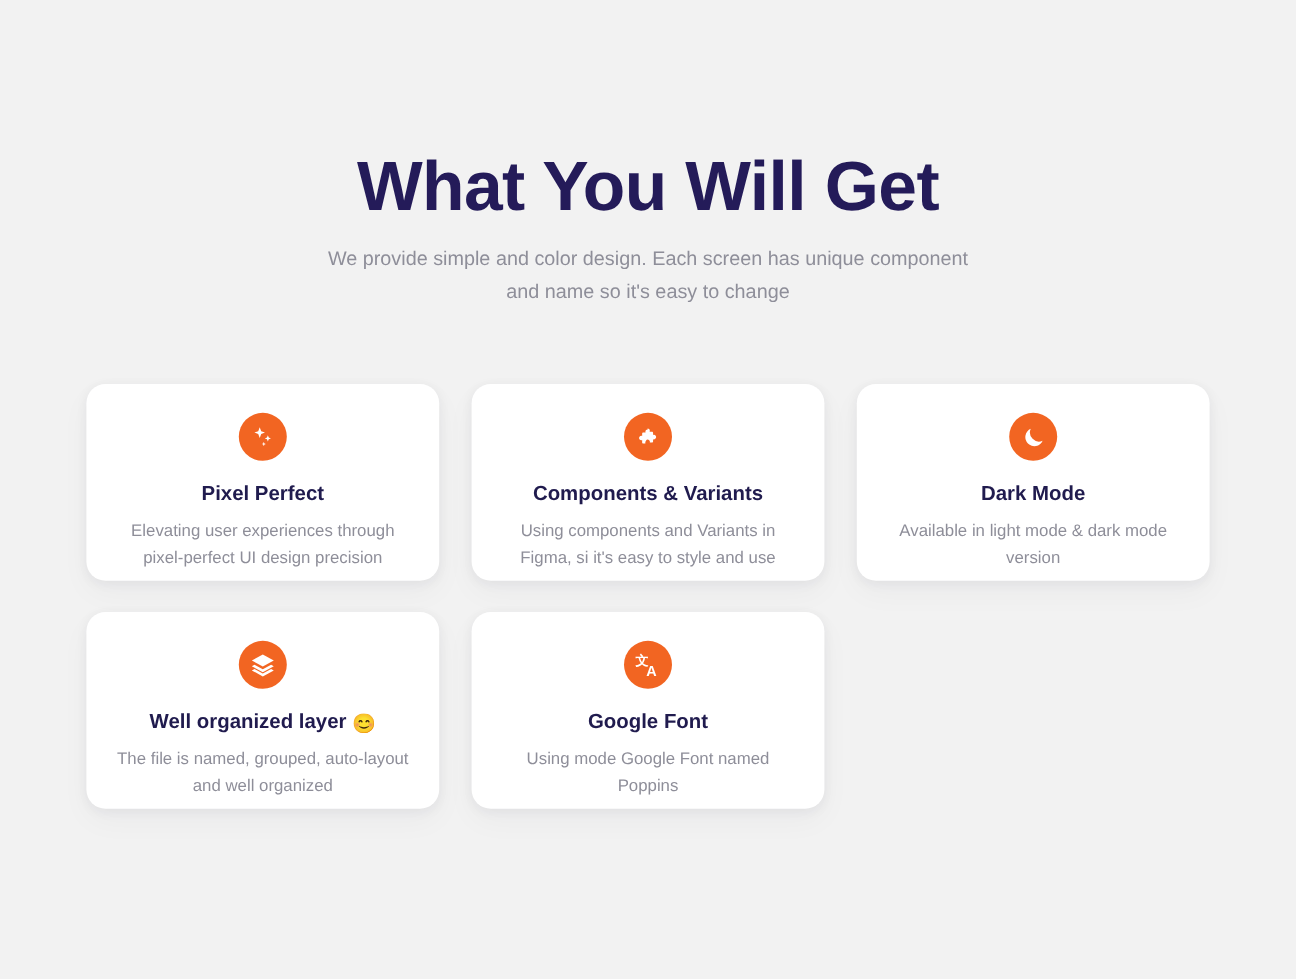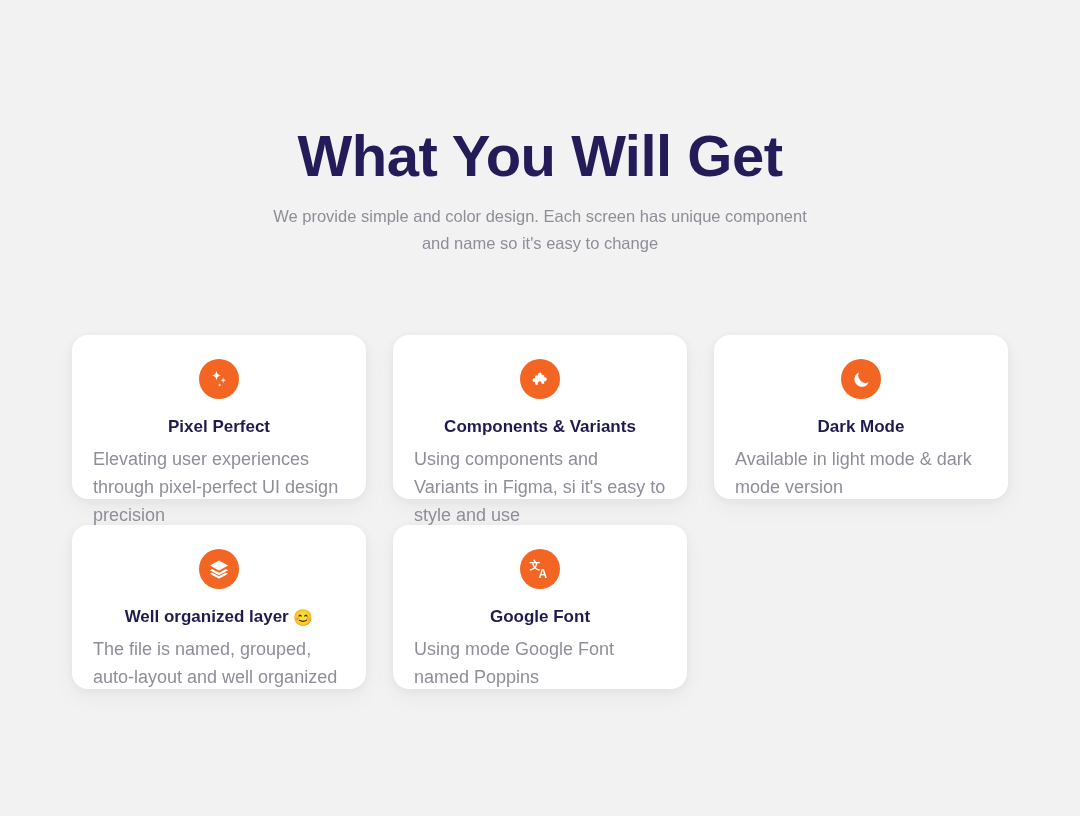--- a/index.html
+++ b/index.html
@@ -42,21 +42,21 @@
     font-size: 16.5px;
     line-height: 1.62;
     font-weight: 400;
     color: #8e8e99;
   }
 
   
   .cards-grid {
     position: absolute;
     left: 72px;
-    top: 335px;
+    top: 320px;
     width: 936px;
     display: grid;
     grid-template-columns: repeat(3, 294px);
     grid-auto-rows: 164px;
     column-gap: 27px;
     row-gap: 26px;
   }
 
   .card {
     background: #ffffff;
@@ -93,23 +93,24 @@
   }
 
   .card-title .emoji {
     font-size: 16px;
     vertical-align: -1px;
   }
 
   .card-desc {
     margin-top: 9px;
     width: 252px;
-    font-size: 18px;
+    font-size: 14px;
     line-height: 1.55;
     color: #8e8e99;
+    text-align: center;
   }
 </style>
 </head>
 <body>
 
 <div class="page">
 
   <div class="header">
     <h1 class="page-title">What You Will Get</h1>
     <p class="page-subtitle">We provide simple and color design. Each screen has unique component and name so it's easy to change</p>

